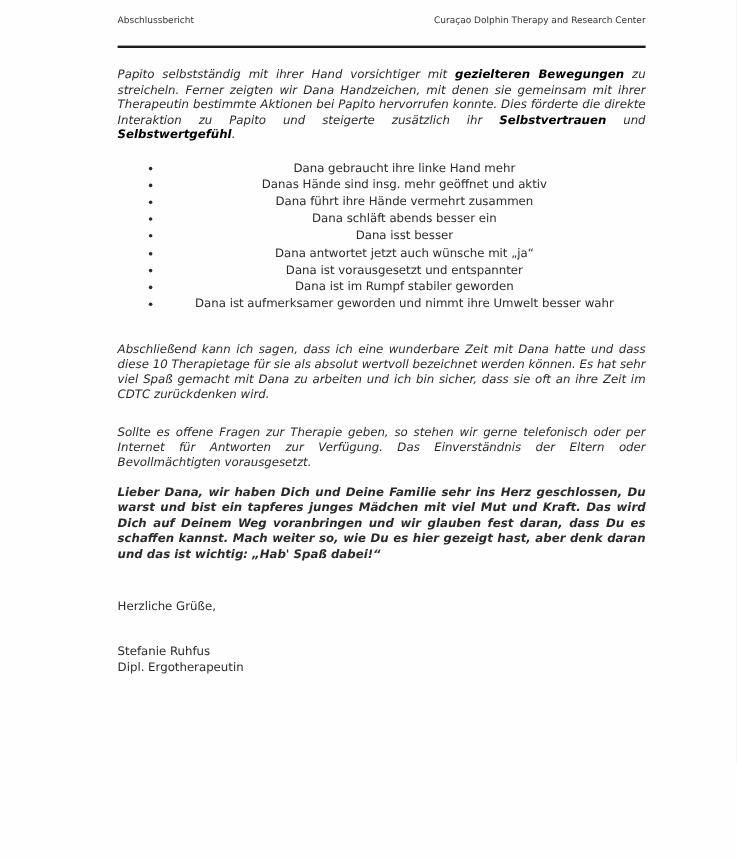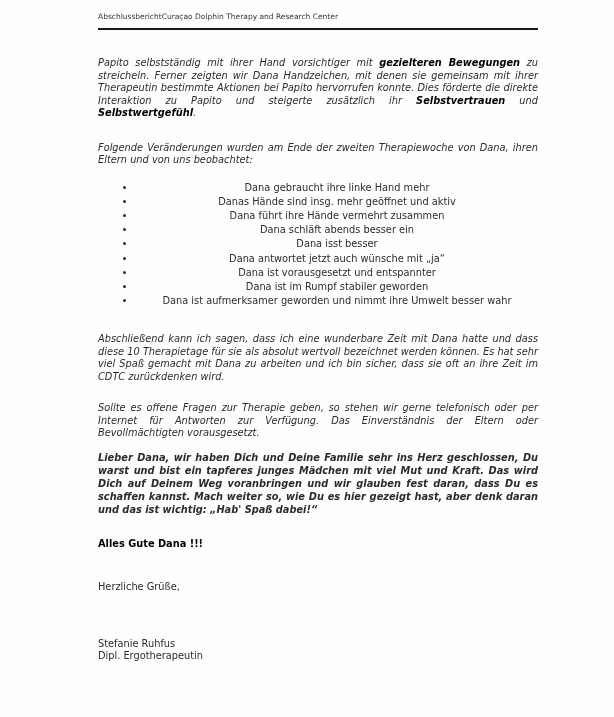--- a/index.html
+++ b/index.html
@@ -13,24 +13,25 @@
     color: #2b2b2b;
     overflow: hidden;
     margin: 0 auto;
   }
   .header {
     position: absolute;
     top: 12px;
     left: 98px;
     width: 440px;
     display: flex;
+    justify-content: space-between;
     align-items: flex-end;
     font-size: 7.5px;
     color: #333;
-    padding-bottom: 7px;
+    padding-bottom: 17px;
     border-bottom: 2px solid #1a1a1a;
   }
   .content {
     position: absolute;
     top: 57px;
     left: 98px;
     width: 440px;
     font-size: 9.8px;
     line-height: 12.5px;
   }
@@ -56,58 +57,56 @@
     line-height: 13px;
     text-align: justify;
     font-weight: bold;
   }
   .p7 {
     margin-top: 22px;
     font-weight: bold;
     color: #000;
   }
   .closing { margin-top: 31px; }
-  .signature { margin-top: 44px; }
+  .signature { margin-top: 26px; }
 </style>
 </head>
 <body>
 
 <div class="page">
 
   <div class="header">
     <span>Abschlussbericht</span>
     <span>Curaçao Dolphin Therapy and Research Center</span>
   </div>
 
   <div class="content">
 
     <p class="para p1"><span>Papito selbstständig mit ihrer Hand vorsichtiger mit </span><b>gezielteren Bewegungen</b><span> zu streicheln. Ferner zeigten wir Dana Handzeichen, mit denen sie gemeinsam mit ihrer Therapeutin bestimmte Aktionen bei Papito hervorrufen konnte. Dies förderte die direkte Interaktion zu Papito und steigerte zusätzlich ihr </span><b>Selbstvertrauen</b><span> und </span><b>Selbstwertgefühl</b><span>.</span></p>
 
-    <p class="para p2">Folgende Veränderungen wurden am Ende der zweiten Therapiewoche von Dana, ihren Eltern und von uns  beobachtet:</p>
 
     <ul class="changes-list">
       <li>Dana gebraucht ihre linke Hand mehr</li>
       <li>Danas Hände sind insg. mehr geöffnet und aktiv</li>
       <li>Dana führt ihre Hände vermehrt zusammen</li>
       <li>Dana schläft abends besser ein</li>
       <li>Dana isst besser</li>
       <li>Dana antwortet jetzt auch wünsche mit „ja“</li>
       <li>Dana ist vorausgesetzt und entspannter</li>
       <li>Dana ist im Rumpf stabiler geworden</li>
       <li>Dana ist aufmerksamer geworden und nimmt ihre Umwelt besser wahr</li>
     </ul>
 
     <p class="para p3">Abschließend kann ich sagen, dass ich eine wunderbare Zeit mit Dana hatte und dass diese 10 Therapietage für sie als absolut wertvoll bezeichnet werden können. Es hat sehr viel Spaß gemacht mit Dana zu arbeiten und ich bin sicher, dass sie oft an ihre Zeit im CDTC zurückdenken wird.</p>
 
     <p class="para p4">Sollte es offene Fragen zur Therapie geben, so stehen wir gerne telefonisch oder per Internet für Antworten zur Verfügung. Das Einverständnis der Eltern oder Bevollmächtigten vorausgesetzt.</p>
 
 
     <p class="p6">Lieber Dana, wir haben Dich und Deine Familie sehr ins Herz geschlossen, Du warst und bist ein tapferes junges Mädchen mit viel Mut und Kraft. Das wird Dich auf Deinem Weg voranbringen und wir glauben fest daran, dass Du es schaffen kannst. Mach weiter so, wie Du es hier gezeigt hast, aber denk daran und das ist wichtig: „Hab' Spaß dabei!“</p>
 
-    <p class="p7">Alles Gute Dana !!!</p>
 
     <p class="closing">Herzliche Grüße,</p>
 
     <p class="signature">
       <span>Stefanie Ruhfus</span><br>
       <span>Dipl. Ergotherapeutin</span>
     </p>
 
   </div>
 </div>

